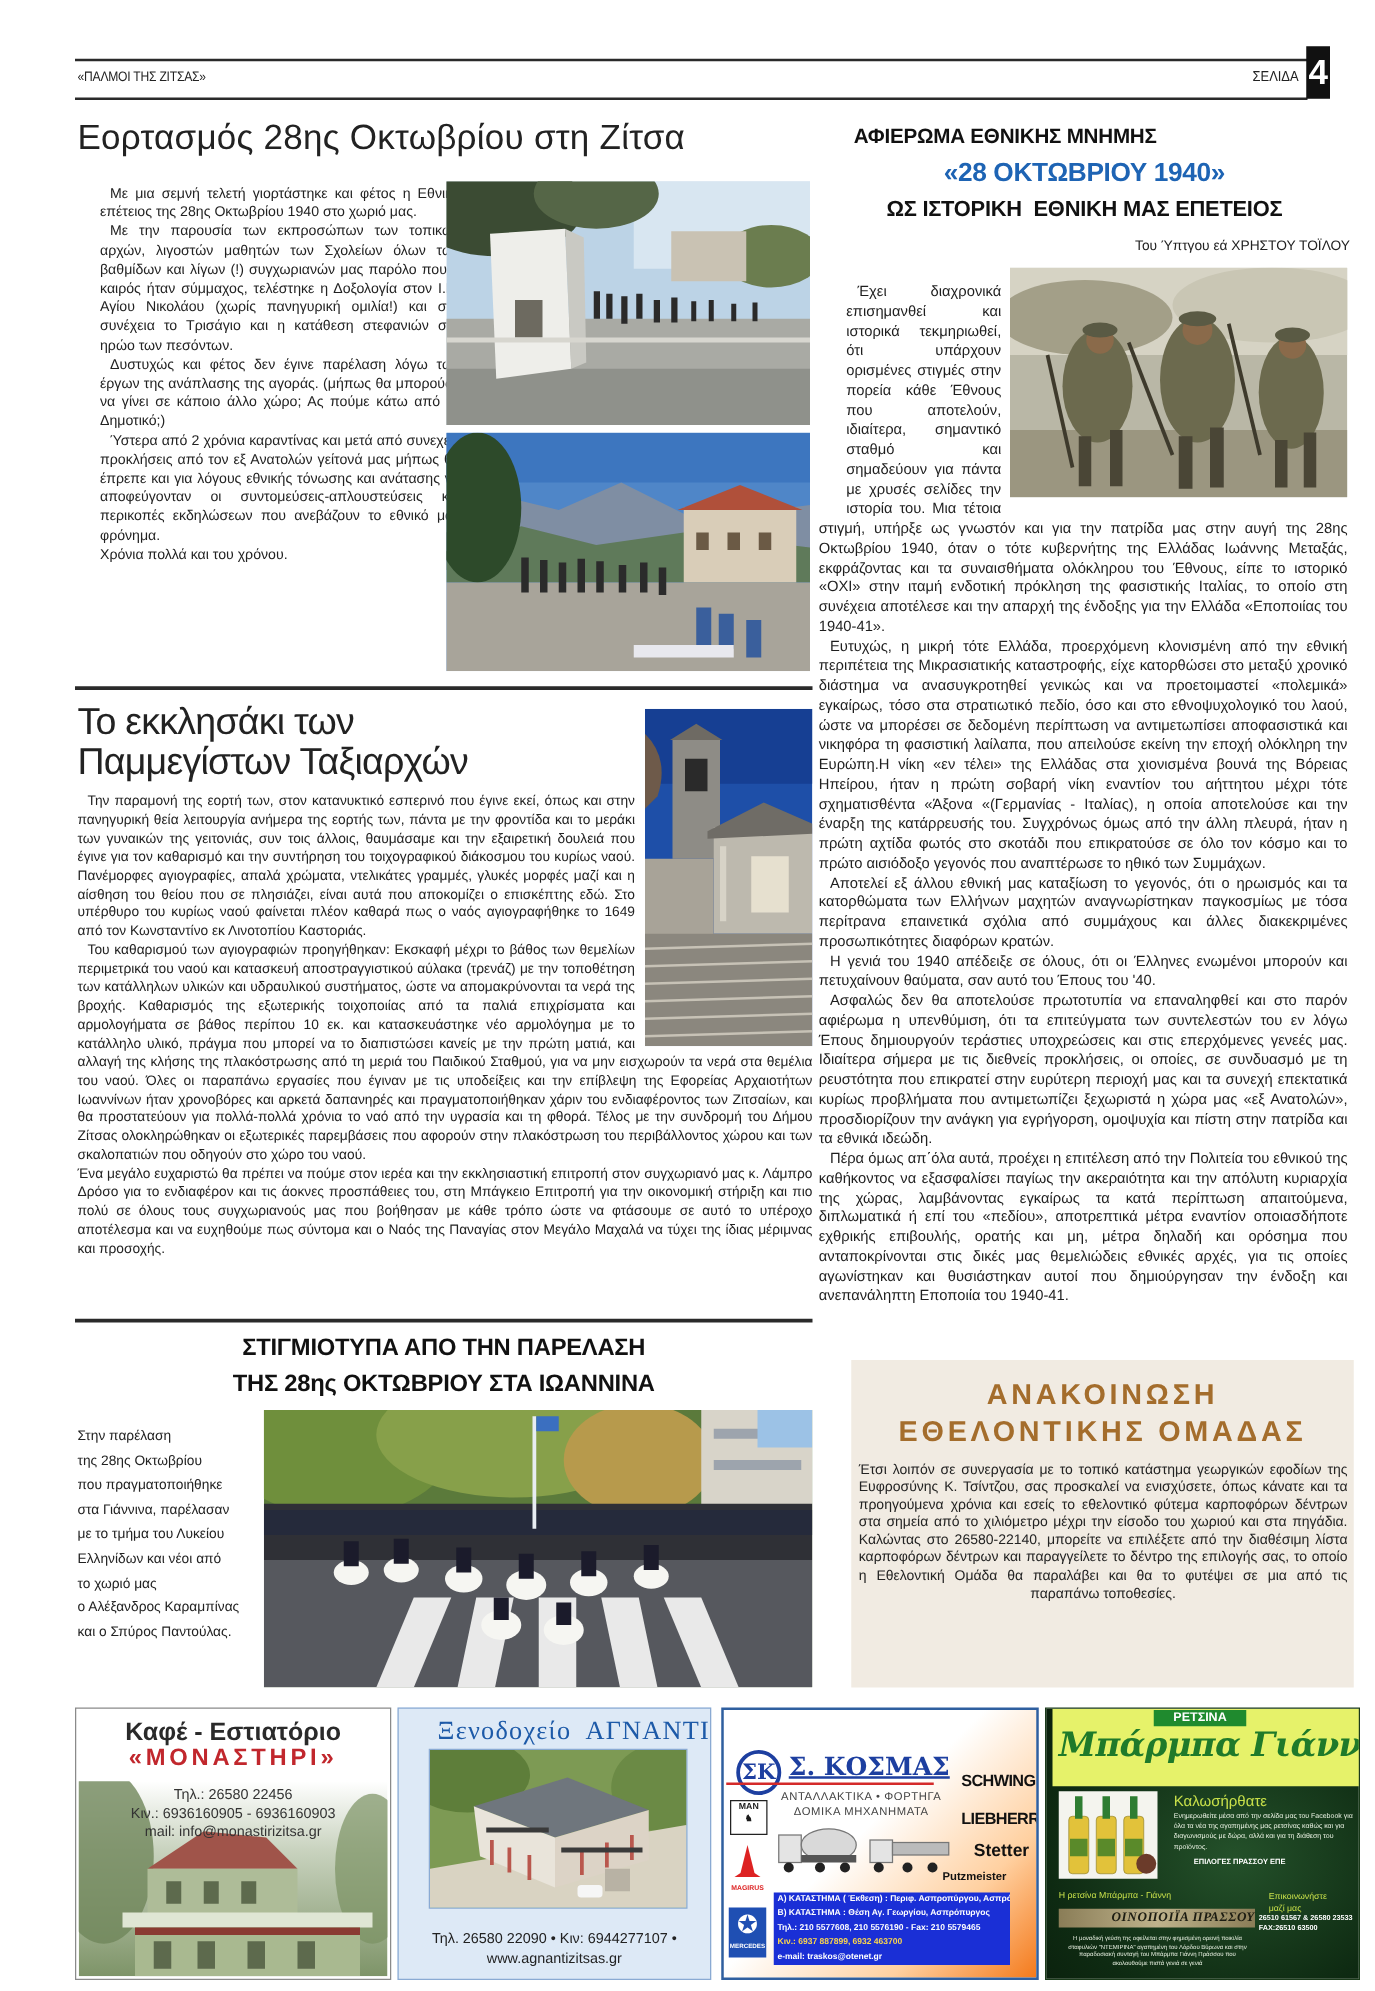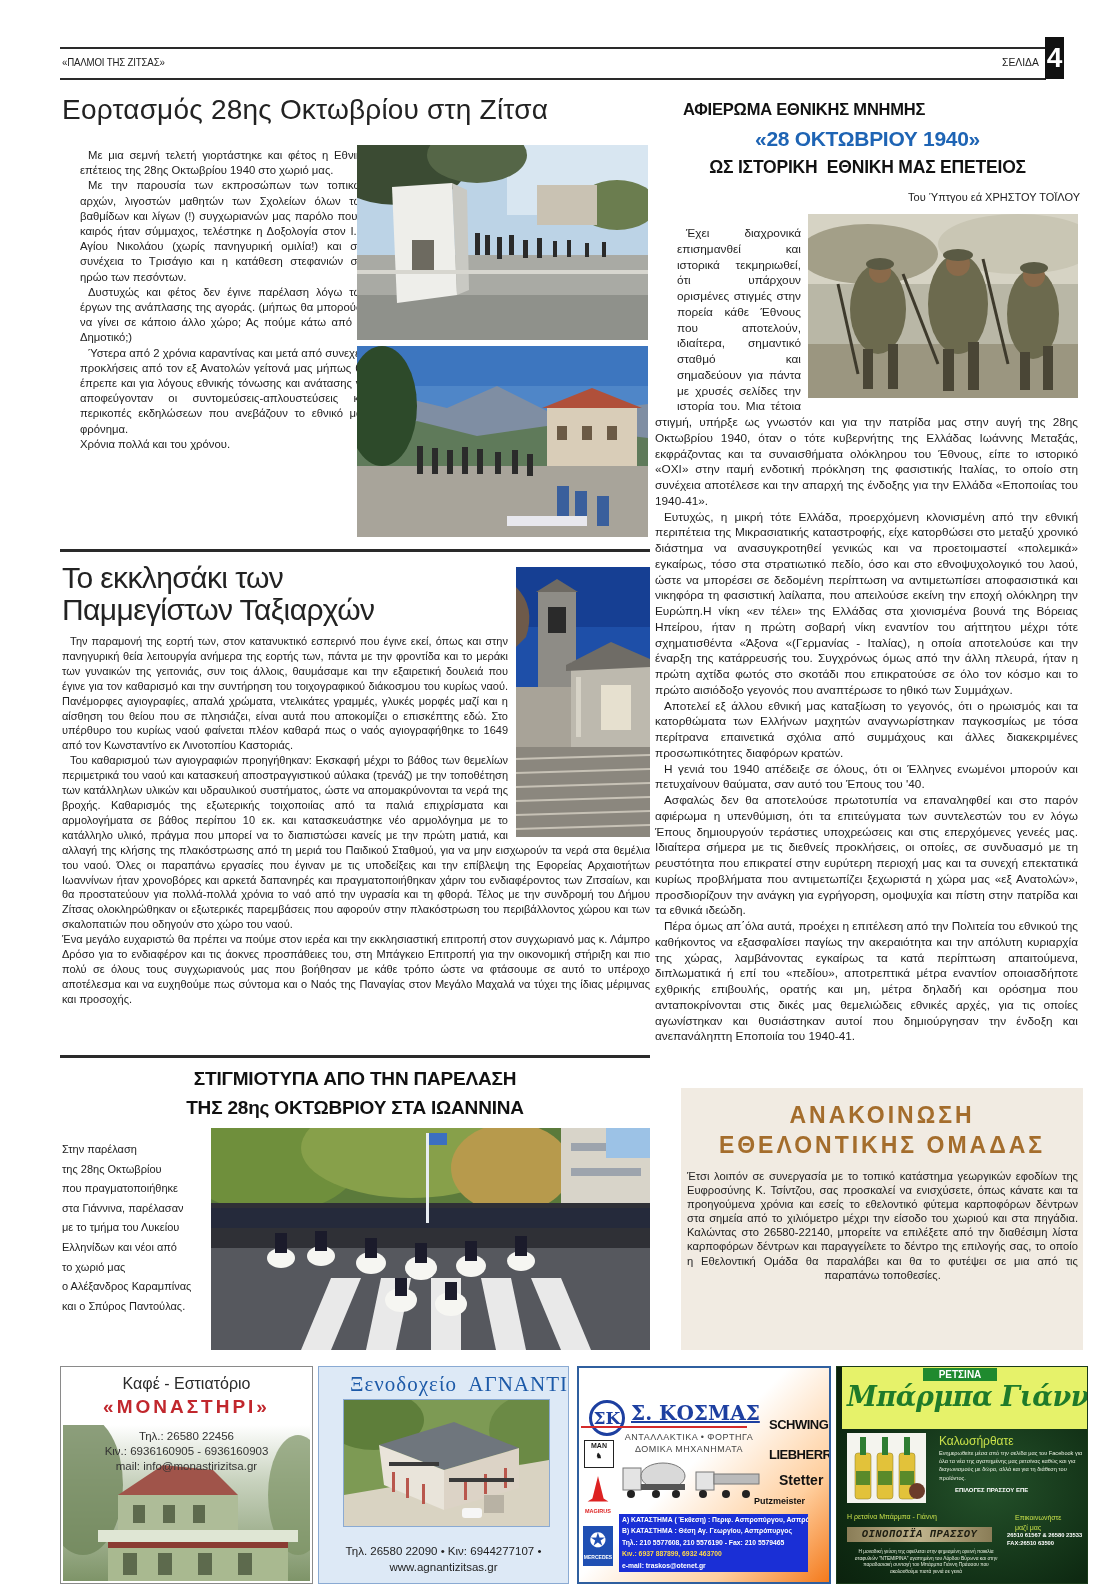--- a/index.html
+++ b/index.html
@@ -44,21 +44,21 @@
   #t-paint svg { width:100%; height:100%; display:block; }
   
   #ann { left:681px; top:1088px; width:402px; height:262px; background:var(--ann-bg); }
   #ann-title { text-align:center; font-weight:bold; font-size:23px; line-height:30px; letter-spacing:3px; color:var(--ann-title); padding-top:12px; }
   #ann-body { padding:9px 5px 0 6px; font-size:11.2px; line-height:14.1px; text-align:justify; text-align-last:center; color:#222; }
   #ann-body p { text-indent:8px; }
   #ann-body p.noindent { text-indent:0; }
   
   .ad { position:absolute; top:1366px; height:218px; overflow:hidden; box-sizing:border-box; }
   #ad1 { left:60px; width:253px; border:1.5px solid #8a8a8a; background:#fff; }
-  #ad1-l1 { position:absolute; top:8px; left:0; width:100%; text-align:center; font-weight:normal; font-size:16px; color:#2a2a2a; }
+  #ad1-l1 { position:absolute; top:8px; left:0; width:100%; text-align:center; font-weight:bold; font-size:20px; color:#2a2a2a; }
   #ad1-l2 { position:absolute; top:29px; left:0; width:100%; text-align:center; font-weight:bold; font-size:19px; letter-spacing:3px; color:var(--red); }
   #ad1-img { position:absolute; left:2px; top:58px; width:247px; height:156px; }
   .ad1-info { position:absolute; left:0; width:100%; text-align:center; font-size:11.5px; color:#333; }
   #ad2 { left:318px; width:251px; border:1.5px solid #8aaad3; background:#dde9f6; }
   #ad2-title { position:absolute; top:5px; left:0; width:100%; text-align:right; font-family:"Liberation Serif", serif; font-size:21px; letter-spacing:1px; color:var(--hotel); white-space:nowrap; }
   #ad2-img { position:absolute; left:24px; top:32px; width:205px; height:126px; border:1px solid #8aaad3; }
   .ad2-info { position:absolute; left:0; width:100%; text-align:center; font-size:11.5px; color:#222; }
   #ad3 { left:577px; width:254px; border:2px solid #2f5f9f; background:linear-gradient(135deg,#ffffff 0%,#fff 45%,#ffd0a0 75%,#f47a1c 100%); }
   #ad4 { left:836px; width:252px; border:1px solid #1a3a1a; background:radial-gradient(ellipse at 60% 55%,#24512a 0%,#0e2a12 70%,#0a1f0c 100%); }
   svg { display:block; }
@@ -447,17 +447,17 @@
     </svg>
   </div>
   <div class="abs" style="left:102px;top:67px;font-size:12px;color:#c8e04a;">Καλωσήρθατε</div>
   <div class="abs" style="left:102px;top:82px;width:145px;font-size:5.6px;line-height:8.2px;color:#e9f1e2;">Ενημερωθείτε μέσα από την σελίδα μας του Facebook για όλα τα νέα της αγαπημένης μας ρετσίνας καθώς και για διαγωνισμούς με δώρα, αλλά και για τη διάθεση του προϊόντος.</div>
   <div class="abs" style="left:118px;top:120px;font-size:6px;font-weight:bold;color:#fff;">ΕΠΙΛΟΓΕΣ ΠΡΑΣΣΟΥ ΕΠΕ</div>
   <div class="abs" style="left:10px;top:146px;font-size:7px;color:#c8e04a;">Η ρετσίνα Μπάρμπα - Γιάννη</div>
   <div class="abs" style="left:178px;top:146px;font-size:7px;line-height:10px;color:#c8e04a;">
     <div>Επικοινωνήστε</div>
     <div>μαζί μας</div>
   </div>
-  <div class="abs" style="left:10px;top:160px;width:145px;height:15px;background:linear-gradient(90deg,#8a7d57,#bfb38c,#8a7d57);color:#1d1d12;font-family:Liberation Mono, monospace;font-style:italic;font-weight:bold;font-size:10.5px;line-height:15px;text-align:center;letter-spacing:0.5px;">ΟΙΝΟΠΟΙΪΑ ΠΡΑΣΣΟΥ</div>
+  <div class="abs" style="left:10px;top:160px;width:157px;height:15px;background:linear-gradient(90deg,#8a7d57,#bfb38c,#8a7d57);color:#1d1d12;font-family:Liberation Serif, serif;font-style:italic;font-weight:bold;font-size:10.5px;line-height:15px;text-align:right;letter-spacing:0.5px;">ΟΙΝΟΠΟΙΪΑ ΠΡΑΣΣΟΥ</div>
   <div class="abs" style="left:170px;top:165px;font-size:5.8px;font-weight:bold;color:#fff;white-space:nowrap;">26510 61567 &amp; 26580 23533</div>
   <div class="abs" style="left:170px;top:173px;font-size:5.8px;font-weight:bold;color:#fff;">FAX:26510 63500</div>
   <div class="abs" style="left:14px;top:182px;width:150px;font-size:4.8px;line-height:6.6px;color:#e9f1e2;text-align:center;">Η μοναδική γεύση της οφείλεται στην φημισμένη ορεινή ποικιλία σταφυλιών "ΝΤΕΜΙΡΙΝΑ" αγαπημένη του Λόρδου Βύρωνα και στην παραδοσιακή συνταγή του Μπάρμπα Γιάννη Πράσσου που ακολουθούμε πιστά γενιά σε γενιά</div>
 </div>
 
 </body></html>

